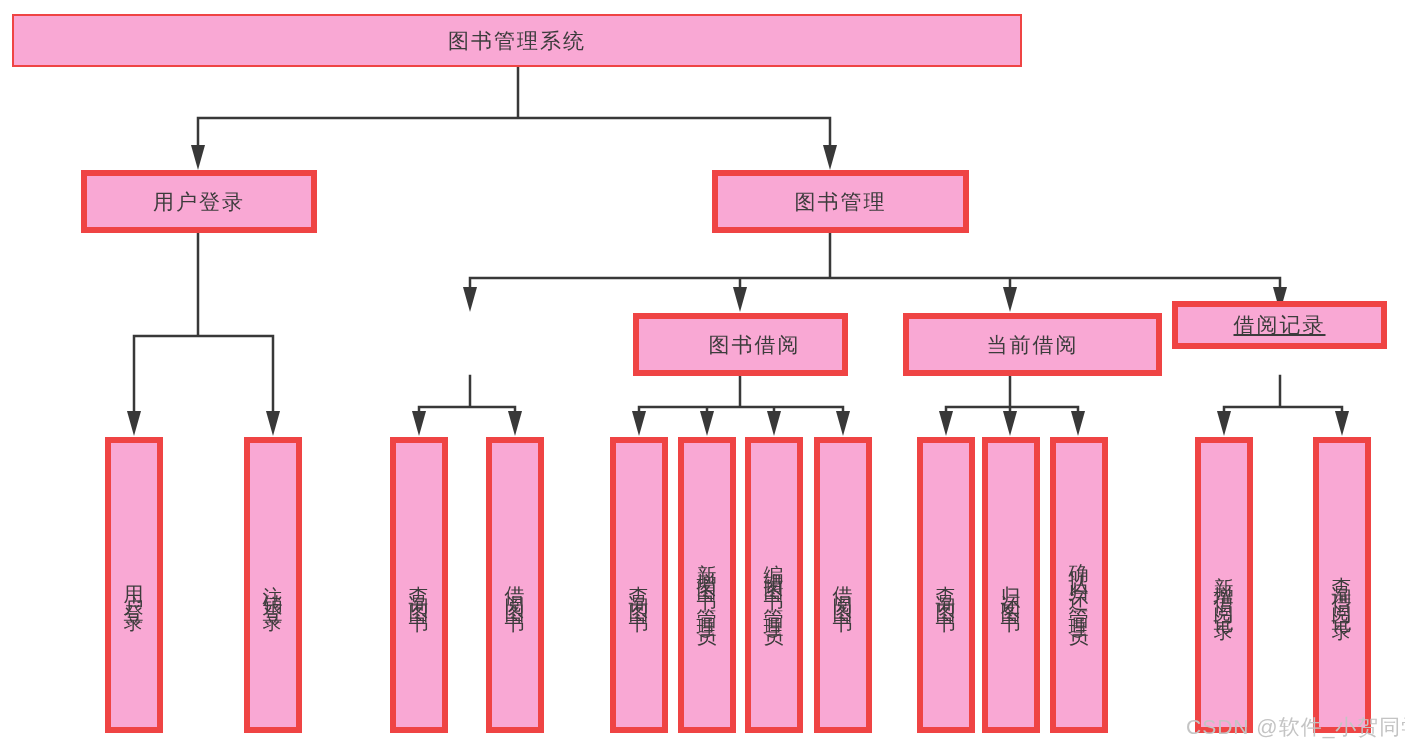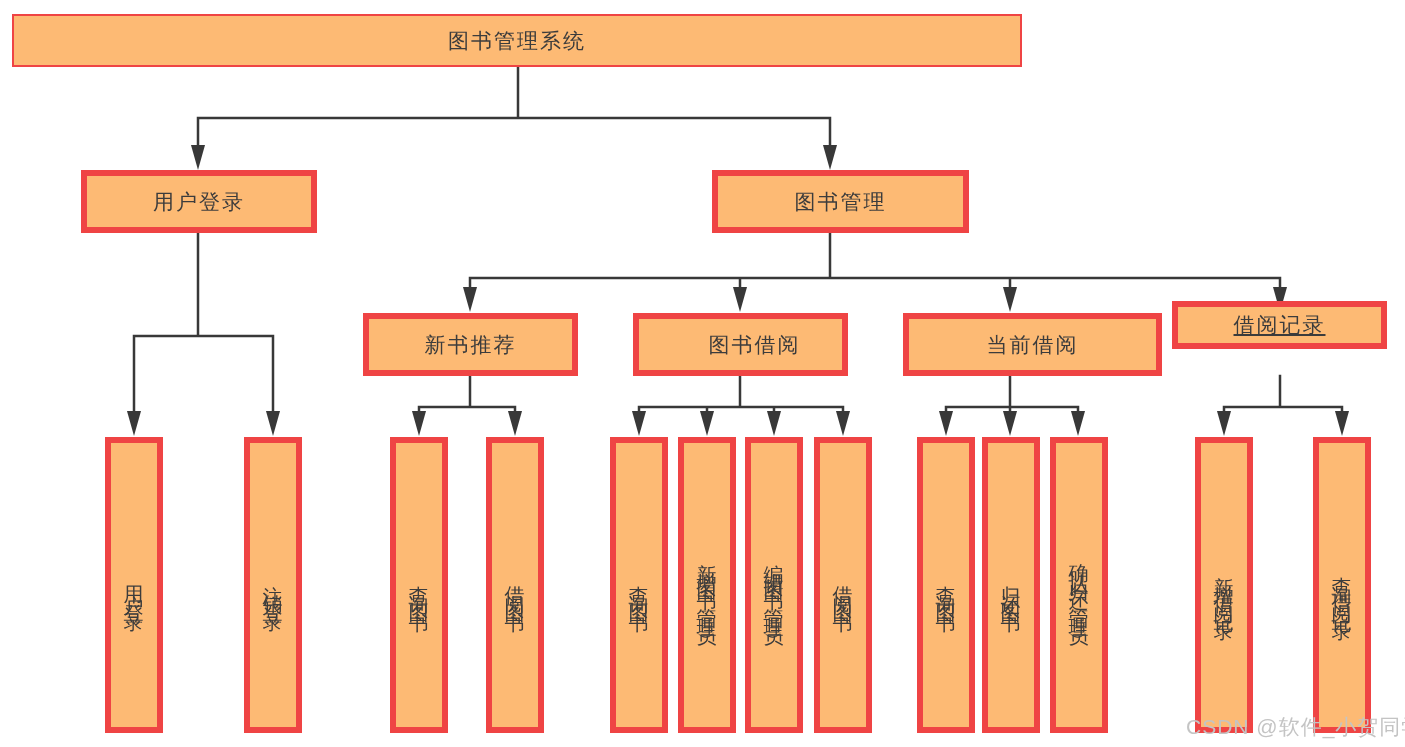--- a/index.html
+++ b/index.html
@@ -13,21 +13,21 @@
   }
   .wires {
     position: absolute;
     left: 0; top: 0;
     width: 1405px; height: 747px;
     z-index: 1;
   }
   .node {
     position: absolute;
     box-sizing: border-box;
-    background: #fdba74;
+    background: #f9a8d4;
     border: 6px solid #ef4444;
     display: flex;
     align-items: center;
     justify-content: center;
     font-size: 21px;
     color: #3c3c3c;
     letter-spacing: 2px;
     z-index: 2;
     text-align: left;
   }
@@ -118,21 +118,20 @@
       <polygon points="1217,411 1231,411 1224,436"></polygon>
       <polygon points="1335,411 1349,411 1342,436"></polygon>
     </g>
   </svg>
 
   <div class="node root" style="left:12px; top:14px; width:1010px; height:53px;">图书管理系统</div>
 
   <div class="node" style="left:81px; top:170px; width:236px; height:63px;">用户登录</div>
   <div class="node" style="left:712px; top:170px; width:257px; height:63px;">图书管理</div>
 
-  <div class="node" style="left:363px; top:313px; width:215px; height:63px;">新书推荐</div>
   <div class="node" style="left:633px; top:313px; width:215px; height:63px;padding-left:28px;">图书借阅</div>
   <div class="node" style="left:903px; top:313px; width:259px; height:63px;">当前借阅</div>
   <div class="node" style="left:1172px; top:301px; width:215px; height:48px;text-decoration:underline;">借阅记录</div>
 
   <div class="node leaf" style="left:105px; top:437px; width:58px; height:296px;">用户登录</div>
   <div class="node leaf" style="left:244px; top:437px; width:58px; height:296px;">注销登录</div>
 
   <div class="node leaf" style="left:390px; top:437px; width:58px; height:296px;">查询图书</div>
   <div class="node leaf" style="left:486px; top:437px; width:58px; height:296px;">借阅图书</div>
 

